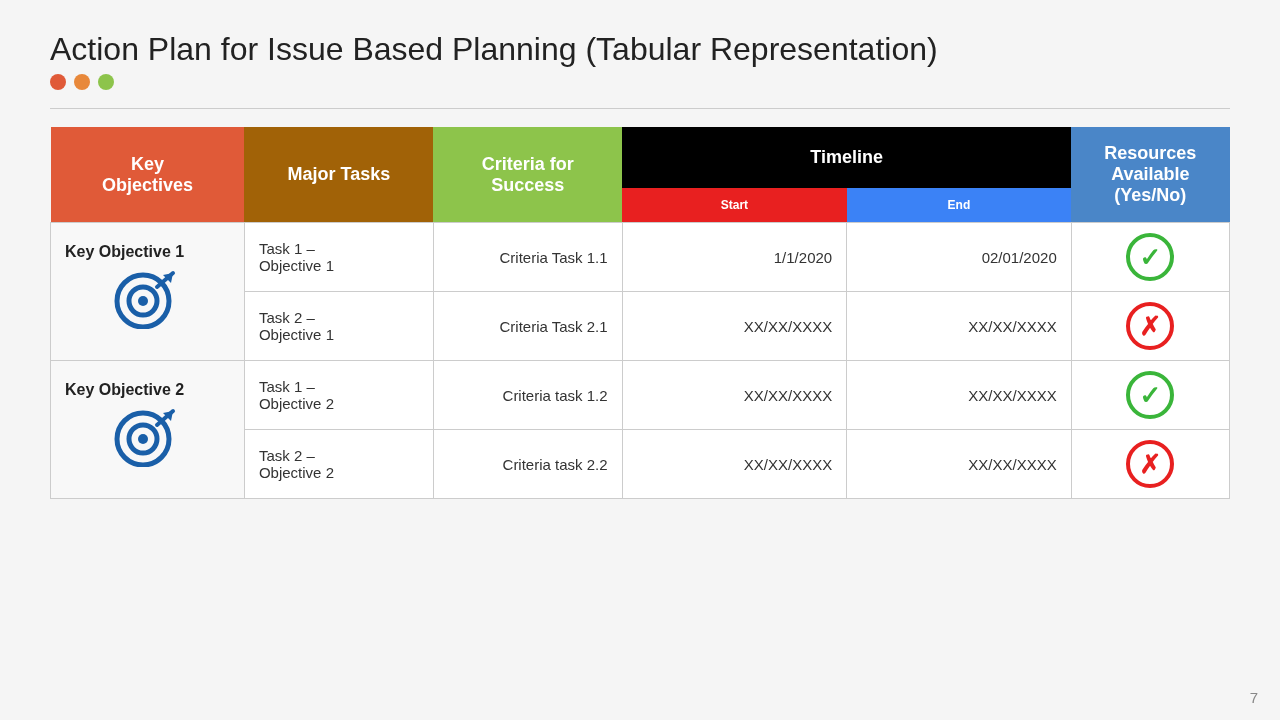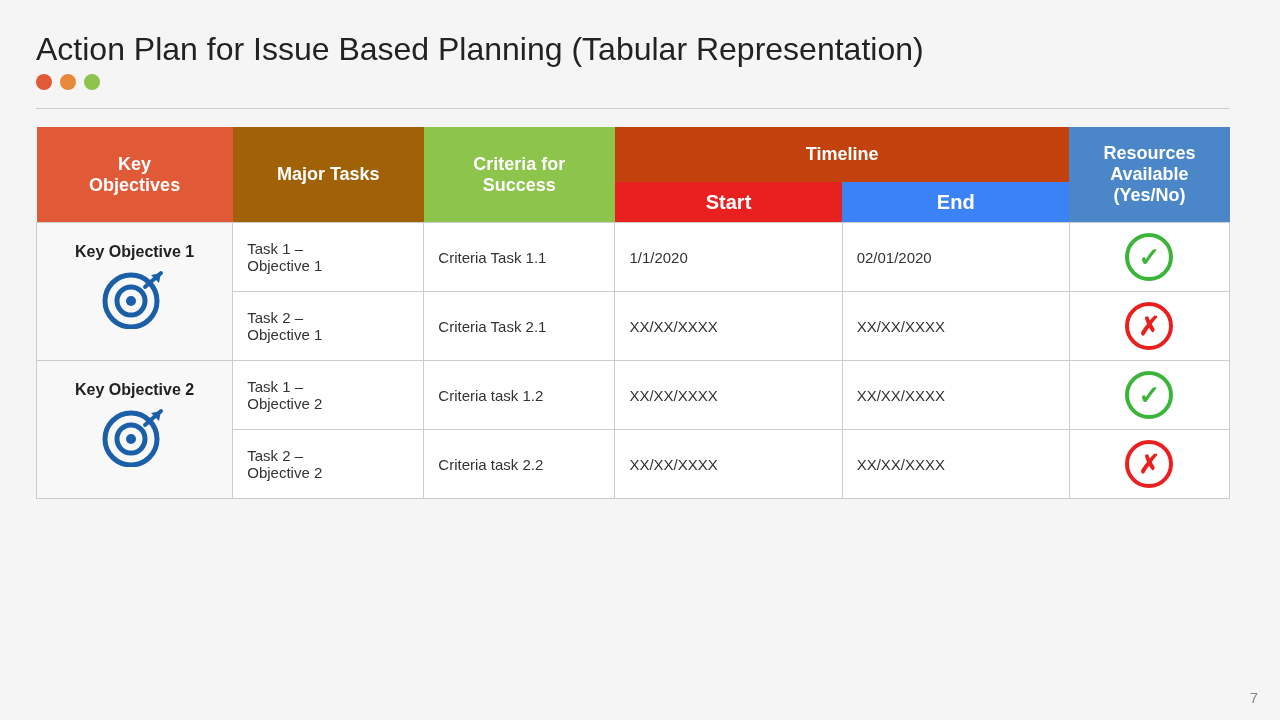--- a/index.html
+++ b/index.html
@@ -8,21 +8,21 @@
       height: 720px;
       background: #f0f0f0;
       font-family: 'Segoe UI', Arial, sans-serif;
       overflow: hidden;
       position: relative;
     }
     .slide {
       width: 1280px;
       height: 720px;
       background: #f5f5f5;
-      padding: 30px 50px 20px 36px;
+      padding: 30px 50px 20px 50px;
       position: relative;
     }
     .title {
       font-size: 32px;
       font-weight: 400;
       color: #222;
       margin-bottom: 6px;
       line-height: 1.2;
     }
     .dots {
@@ -57,47 +57,47 @@
       color: #fff;
       font-size: 18px;
       font-weight: 700;
       text-align: center;
       padding: 16px 8px;
       vertical-align: middle;
     }
     .th-key-objectives { background: #e05a38; width: 190px; }
     .th-major-tasks { background: #a16207; width: 185px; }
     .th-criteria { background: #8dc44b; width: 185px; }
-    .th-timeline { background: #c2410c; }
+    .th-timeline { background: #000000; }
     .th-resources { background: #4a86c8; width: 155px; }
 
     
     .subheader-row td {
       padding: 8px 4px;
       text-align: center;
       font-weight: 700;
-      font-size: 20px;
+      font-size: 12px;
       color: #fff;
       vertical-align: middle;
     }
     .td-start { background: #e82020; }
     .td-end { background: #3b82f6; }
 
     
     .data-row td {
       border: 1px solid #ccc;
       padding: 10px 14px;
       vertical-align: middle;
       font-size: 15px;
       color: #333;
       background: #fff;
     }
     .data-row td.objectives-cell {
       background: #f8f8f8;
-      text-align: center;
+      text-align: left;
       font-size: 16px;
       font-weight: 600;
       color: #222;
       border: 1px solid #ccc;
     }
 
     .obj-label {
       font-size: 16px;
       font-weight: 600;
       margin-bottom: 8px;
@@ -136,21 +136,21 @@
 
     .page-num {
       position: absolute;
       bottom: 14px;
       right: 22px;
       font-size: 15px;
       color: #888;
     }
 
     td.center-text {
-      text-align: left;
+      text-align: right;
     }
   </style>
 </head>
 <body>
 
 <div class="slide">
   <div class="title">Action Plan for Issue Based Planning (Tabular Representation)</div>
   <div class="dots">
     <div class="dot dot-red"></div>
     <div class="dot dot-orange"></div>

